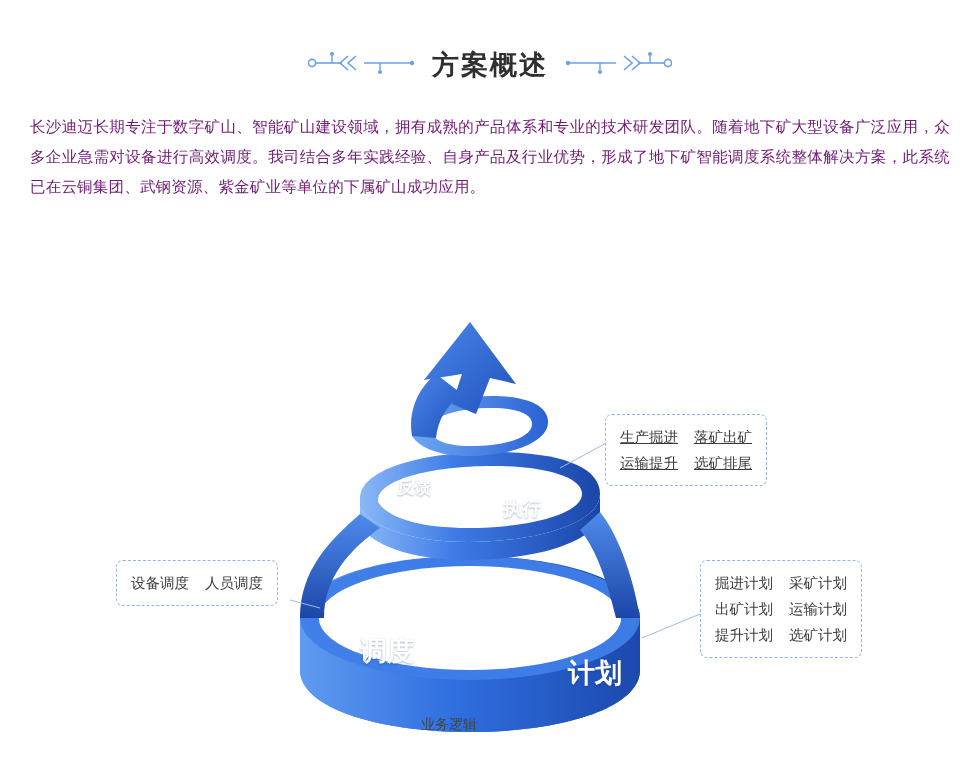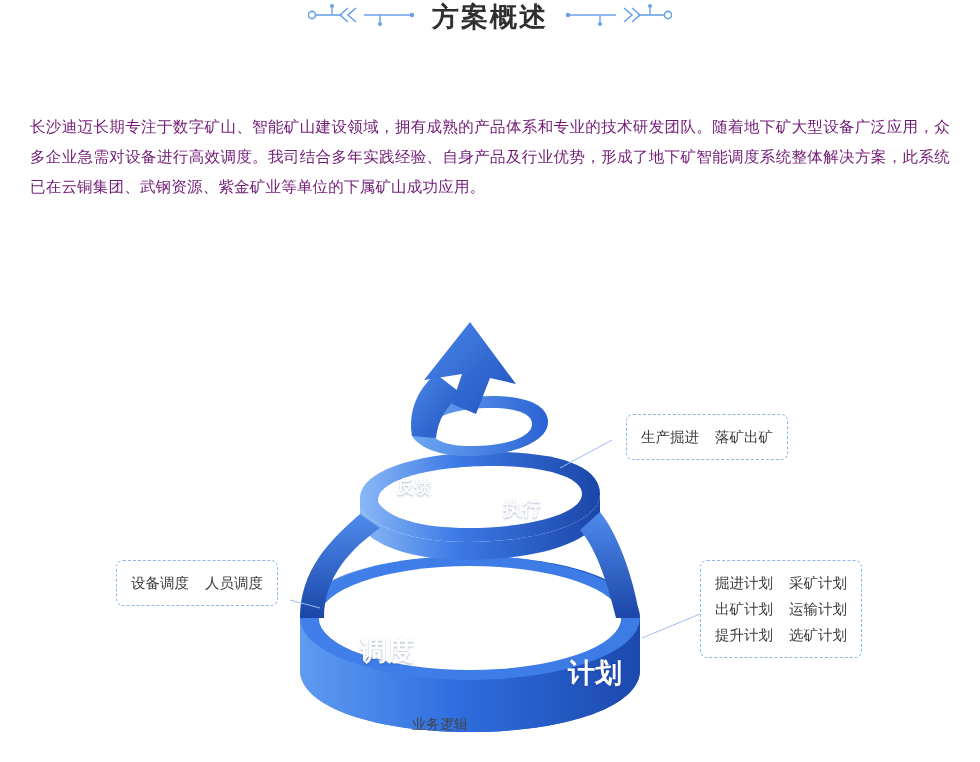--- a/index.html
+++ b/index.html
@@ -12,20 +12,21 @@
     height: 762px;
     position: relative;
     font-family: "Liberation Sans", "DejaVu Sans", sans-serif;
     color: #3b3b3b;
     overflow: hidden;
   }
 
   
   .header {
     width: 100%;
+    padding-top: 48px;
     display: flex;
     align-items: center;
     justify-content: center;
     gap: 14px;
   }
   .header-title {
     font-size: 27px;
     font-weight: bold;
     color: #2f2f2f;
     letter-spacing: 2px;
@@ -79,40 +80,40 @@
     gap: 16px;
     font-size: 14.5px;
     line-height: 26px;
     color: #3c3c3c;
     white-space: nowrap;
   }
   .callout .row span {
     display: inline-block;
   }
 
-  #callout-top-right { left: 626px; top: 96px; }
+  #callout-top-right { left: 605px; top: 96px; text-decoration: underline; }
   #callout-left      { left: 116px; top: 242px; }
   #callout-right     { left: 700px; top: 242px; }
 
   
   .stage-label {
     position: absolute;
     color: #ffffff;
     font-weight: bold;
     white-space: nowrap;
     text-shadow: 0 1px 2px rgba(20,50,110,0.35);
   }
   #label-feedback { left: 397px; top: 158px; font-size: 17px; }
   #label-execute  { left: 503px; top: 178px; font-size: 19px; font-family: Liberation Mono, monospace; }
   #label-dispatch { left: 360px; top: 315px; font-size: 27px; text-align: right; }
   #label-plan     { left: 568px; top: 337px; font-size: 27px; }
 
   .caption {
     position: absolute;
-    left: 4px;
+    left: 13px;
     top: 398px;
     width: 872px;
     text-align: center;
     font-size: 14px;
     color: #444;
   }
 </style>
 </head>
 <body>
 
@@ -236,20 +237,24 @@
   <div class="stage-label" id="label-feedback">反馈</div>
   <div class="stage-label" id="label-execute">执行</div>
   <div class="stage-label" id="label-dispatch">调度</div>
   <div class="stage-label" id="label-plan">计划</div>
 
   <div class="callout" id="callout-top-right">
     <div class="row">
       <span>生产掘进</span>
       <span>落矿出矿</span>
     </div>
+    <div class="row">
+      <span>运输提升</span>
+      <span>选矿排尾</span>
+    </div>
   </div>
 
   <div class="callout" id="callout-left">
     <div class="row">
       <span>设备调度</span>
       <span>人员调度</span>
     </div>
   </div>
 
   <div class="callout" id="callout-right">

